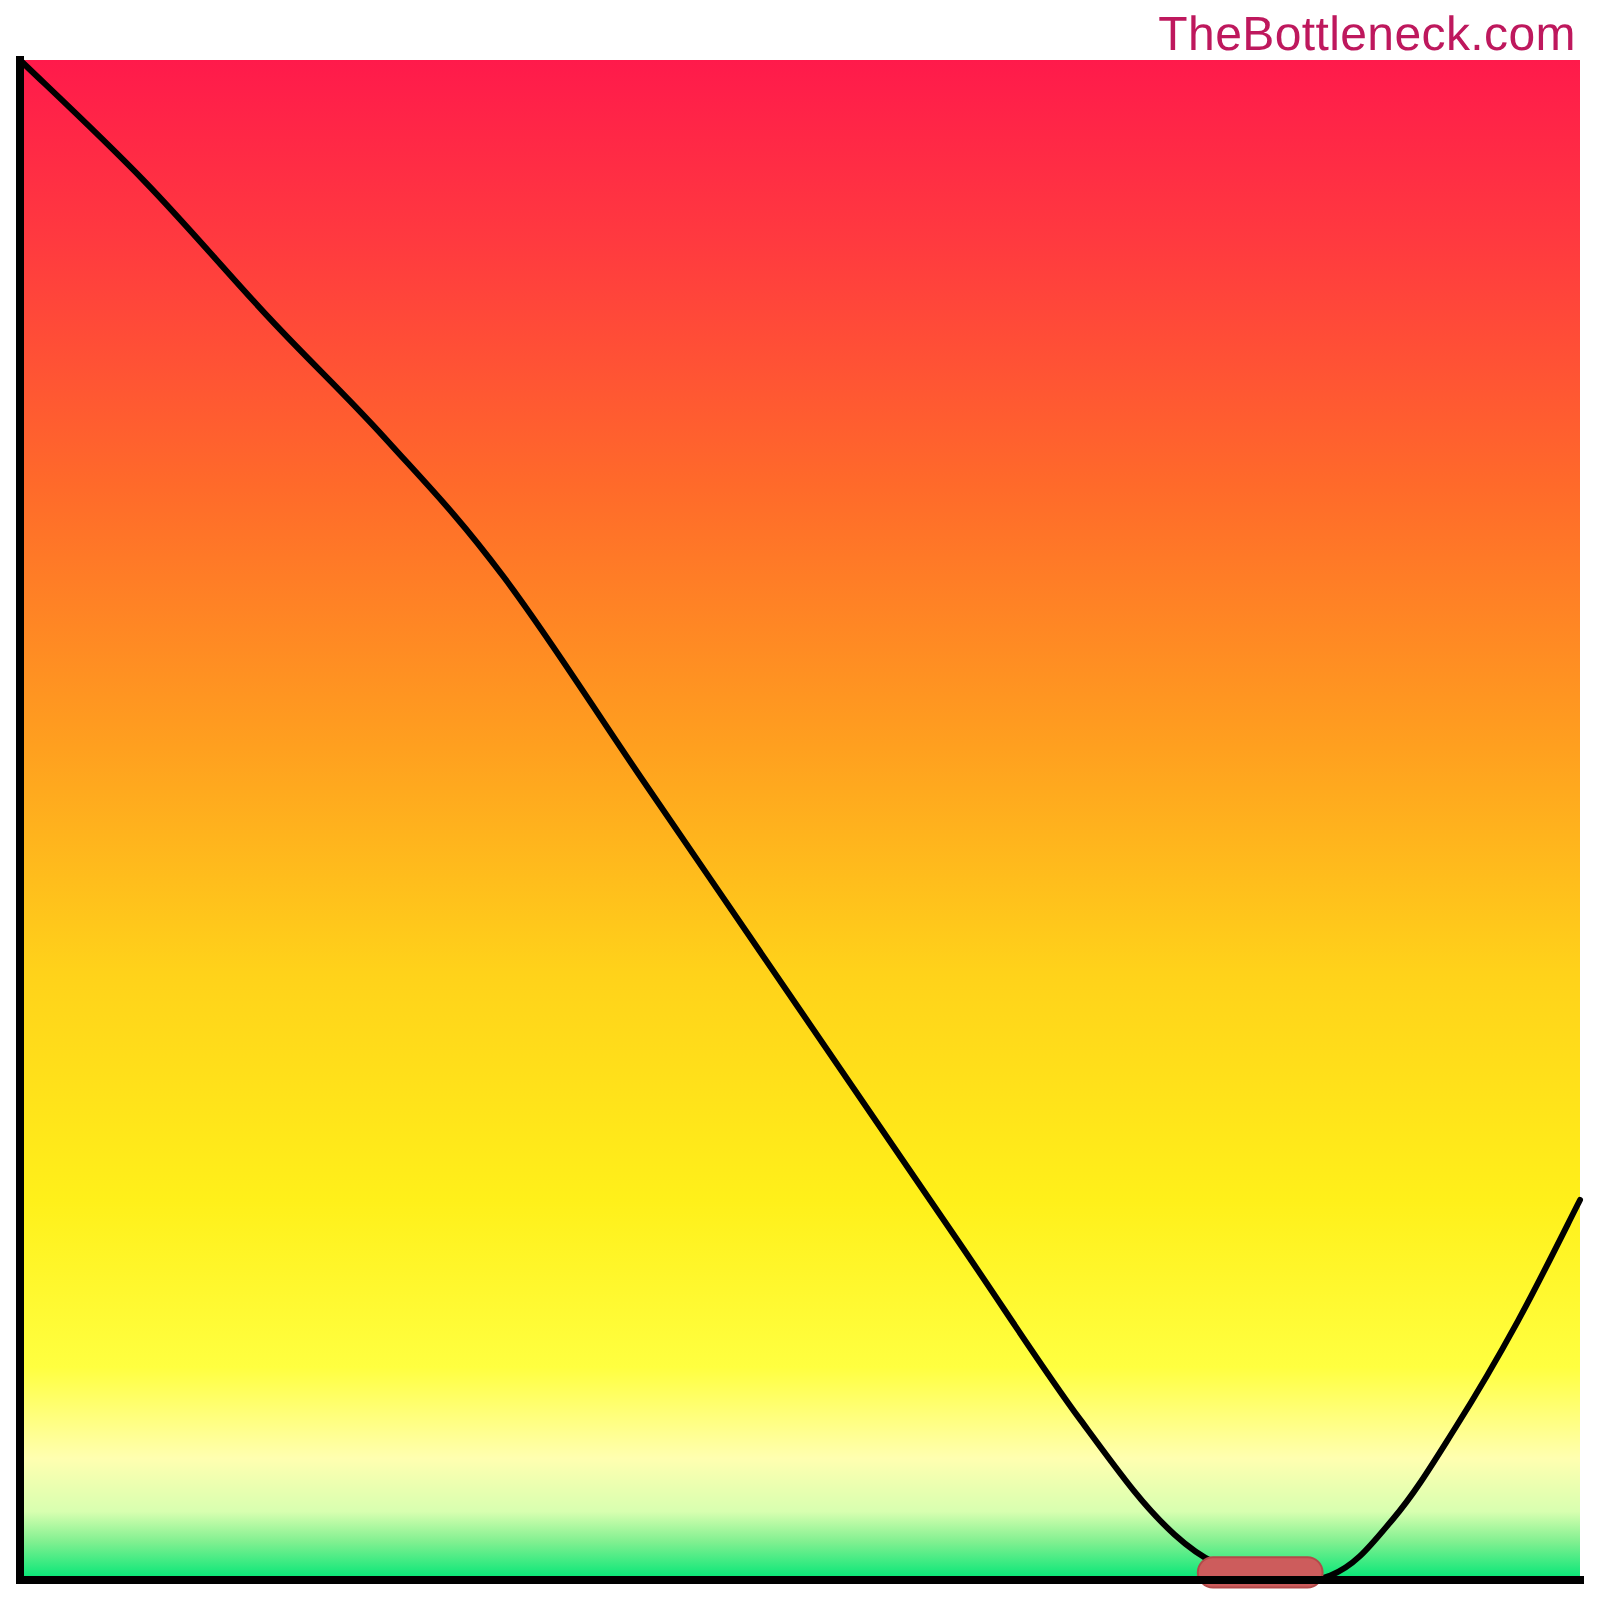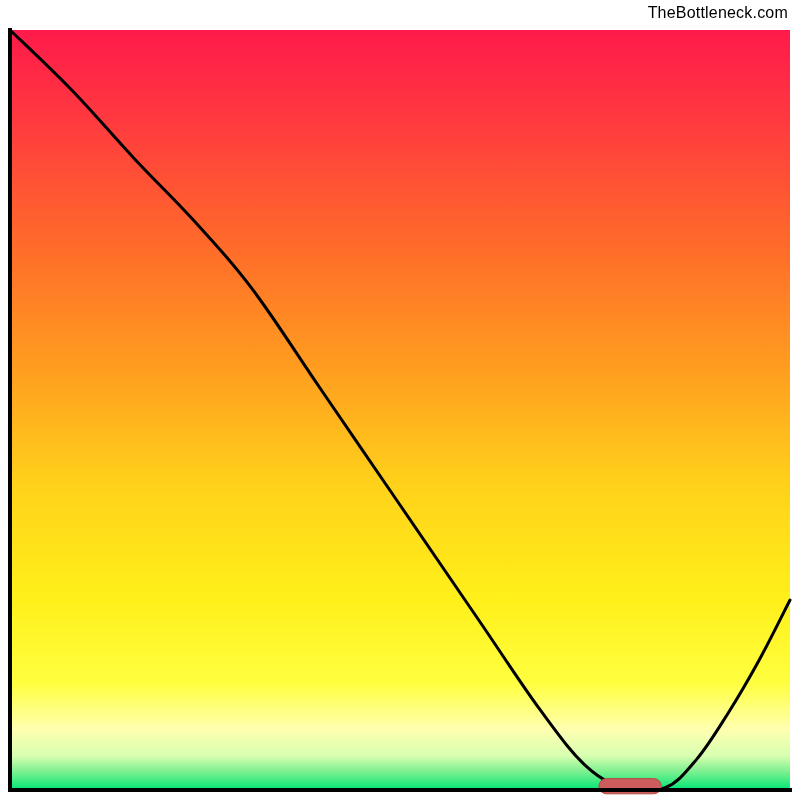--- a/index.html
+++ b/index.html
@@ -13,22 +13,22 @@
   }
   .container {
     position: relative;
     width: 800px;
     height: 800px;
   }
   .watermark {
     position: absolute;
     top: 4px;
     right: 12px;
-    color: #000000;
-    font-size: 16px;
+    color: #be185d;
+    font-size: 24px;
     font-weight: 500;
     letter-spacing: 0.2px;
     z-index: 5;
   }
   svg.chart {
     display: block;
     width: 800px;
     height: 800px;
   }
 </style>

